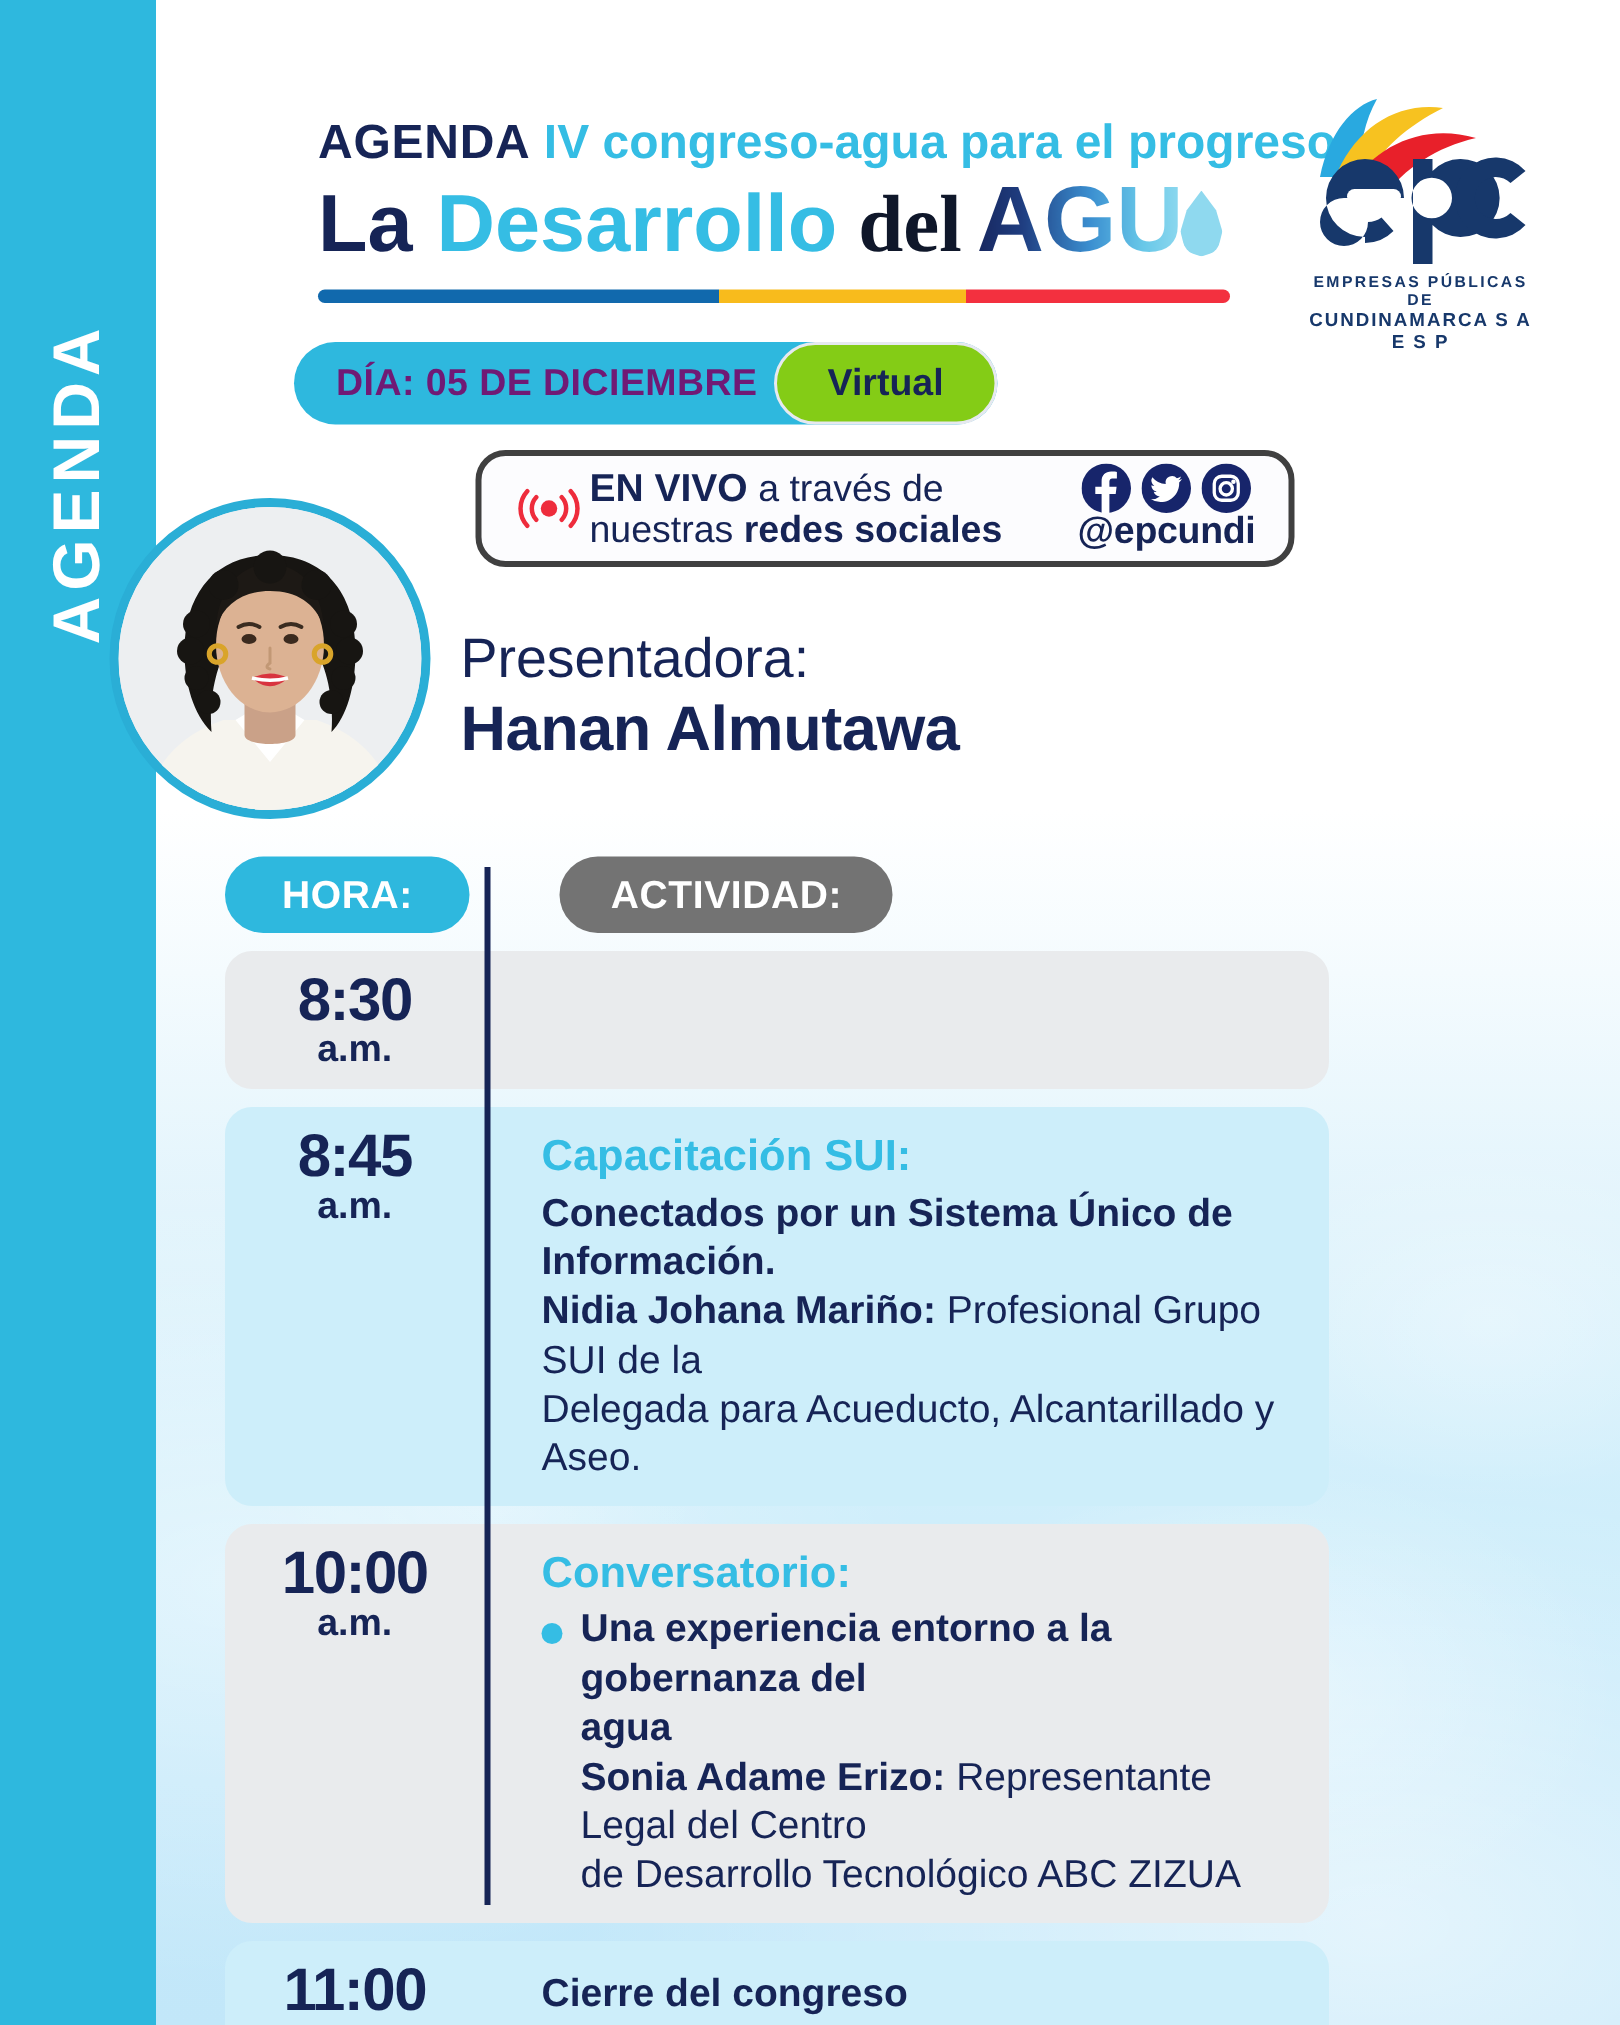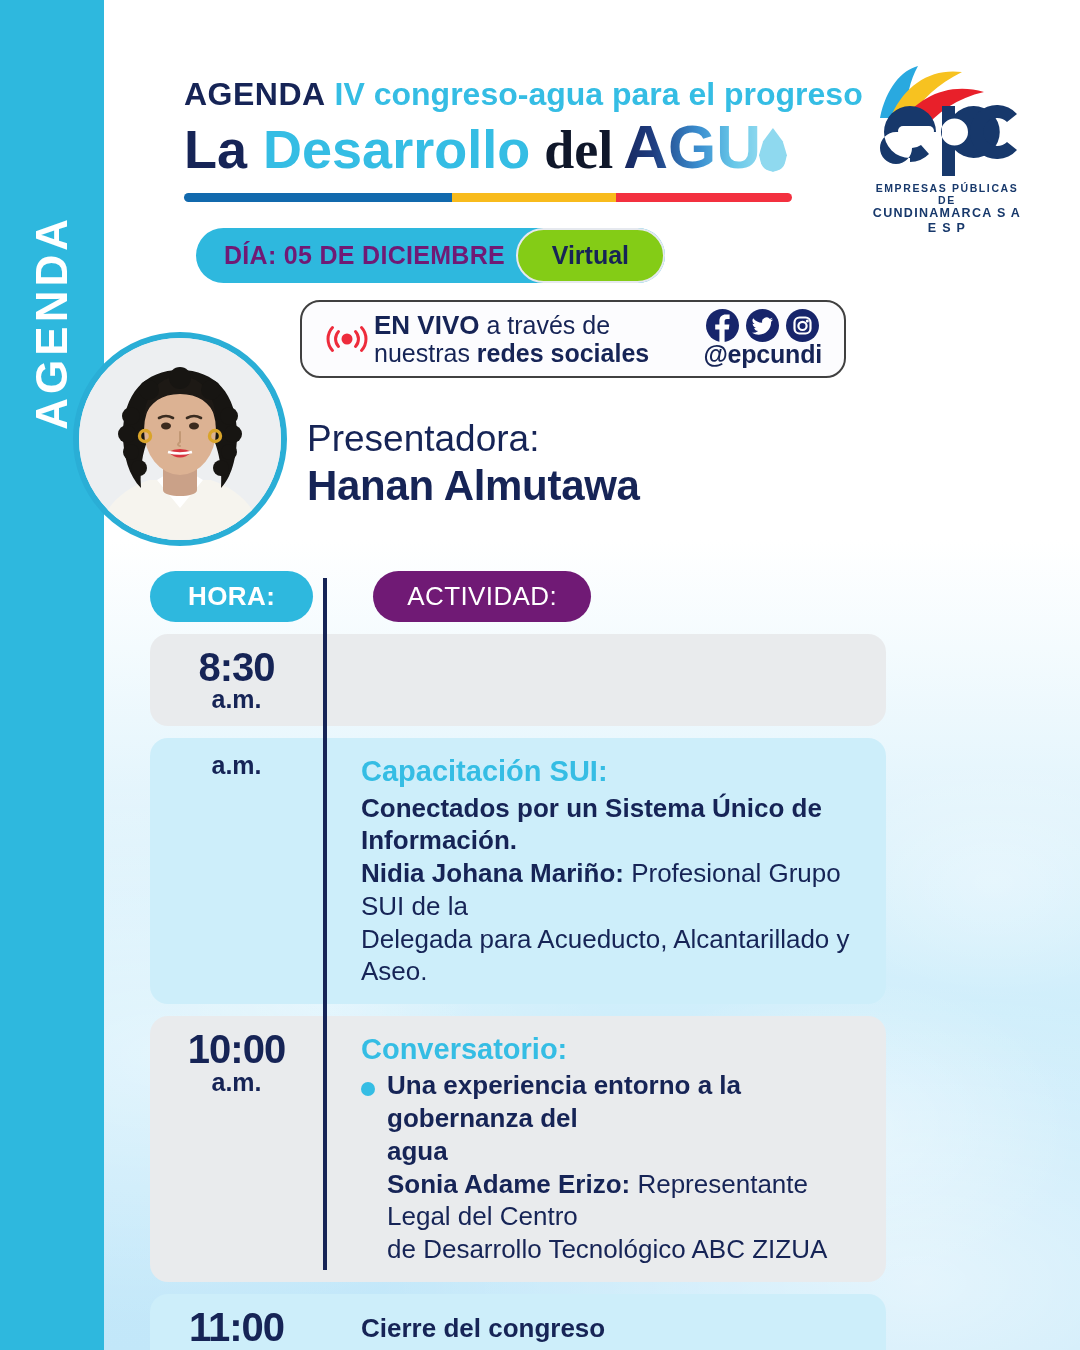--- a/index.html
+++ b/index.html
@@ -49,21 +49,21 @@
     transform:translateX(-50%) rotate(180deg);
     writing-mode:vertical-rl;
     color:#ffffff;
     font-size:44px;
     font-weight:700;
     letter-spacing:4px;
     white-space:nowrap;
   }
 
   
-  .header { position:absolute; left:184px; top:78px; width:660px; z-index:6;text-align:right; }
+  .header { position:absolute; left:212px; top:78px; width:660px; z-index:6;text-align:right; }
   .title-line1 { font-size:32px; font-weight:800; line-height:1; white-space:nowrap; }
   .t-agenda { color:#162456; letter-spacing:.5px; }
   .t-congress { color:#35bde4; }
   .title-line2 { font-size:54px; font-weight:800; line-height:1.05; margin-top:4px; white-space:nowrap; display:flex; align-items:baseline; }
   .t-la { color:#162456; }
   .t-gob { color:#35bde4; margin-left:16px; }
   .t-del { color:#0f172a; margin-left:14px;font-family:Liberation Serif, serif; }
   .t-agu {
     margin-left:10px;
     background:linear-gradient(90deg,#17275e 0%,#1f3d80 22%,#3b8fd0 55%,#67c7e8 80%,#8fd9ef 100%);
@@ -99,22 +99,22 @@
   }
   .virtual-pill {
     position:absolute; right:0; top:0; height:100%;
     background:#84cc16; border:2px solid #e6e9ef; border-radius:30px;
     color:#162456; font-weight:800; font-size:25px;
     display:flex; align-items:center; padding:0 34px;
   }
 
   
   .live {
-    position:absolute; left:300px; top:300px; width:546px; height:78px; z-index:6;
-    background:#fcfcfe; border:2px solid #404040; border-radius:20px;
+    position:absolute; left:317px; top:300px; width:546px; height:78px; z-index:6;
+    background:#fcfcfe; border:4px solid #404040; border-radius:20px;
     display:flex; align-items:center; padding:0 22px;
   }
   .live-icon { width:46px; height:34px; flex:0 0 auto; margin-right:4px; }
   .live-text { color:#162456; line-height:1.08; }
   .live-l1 { font-size:25px; }
   .live-l1 b { font-weight:800; font-size:26px; }
   .live-l2 { font-size:25px; }
   .live-l2 b { font-weight:800; }
   .socials { margin-left:auto; text-align:center; }
   .social-icons { display:flex; gap:7px; justify-content:center; }
@@ -132,21 +132,21 @@
   .p-name { font-size:42px; font-weight:800; line-height:1.2; letter-spacing:-.3px; }
 
   
   .tbl { position:absolute; left:150px; top:570px; width:736px; z-index:6; }
   .hdr-row { display:flex; align-items:center; height:52px; position:relative; }
   .hdr-hora {
     background:#2eb8de; color:#fff; font-weight:800; font-size:26px;
     border-radius:26px; padding:10px 38px; letter-spacing:.4px;
   }
   .hdr-act {
-    background:#701a75; color:#fff; font-weight:400; font-size:26px;
+    background:#737373; color:#fff; font-weight:700; font-size:26px;
     border-radius:26px; padding:10px 34px; letter-spacing:.4px; margin-left:60px;
   }
   .vline {
     position:absolute; left:173px; top:8px; width:4px; height:692px;
     background:#162456; z-index:7;
   }
   .row {
     display:flex; align-items:flex-start; border-radius:18px;
     margin-top:12px; min-height:76px; position:relative;
   }
@@ -310,20 +310,21 @@
 
   <div class="row gray r1">
     <div class="time">
       <div class="hh">8:30</div>
       <div class="mer">a.m.</div>
     </div>
   </div>
 
   <div class="row blue">
     <div class="time">
+      <div class="hh">8:45</div>
       <div class="mer">a.m.</div>
     </div>
     <div class="act">
       <div class="act-title">Capacitación SUI:</div>
       <div class="act-plain">Conectados por un Sistema Único de Información.</div>
       <div class="act-line">
         <b>Nidia Johana Mariño:</b><span> Profesional Grupo SUI de la</span>
       </div>
       <div class="act-line">Delegada para Acueducto, Alcantarillado y Aseo.</div>
     </div>

